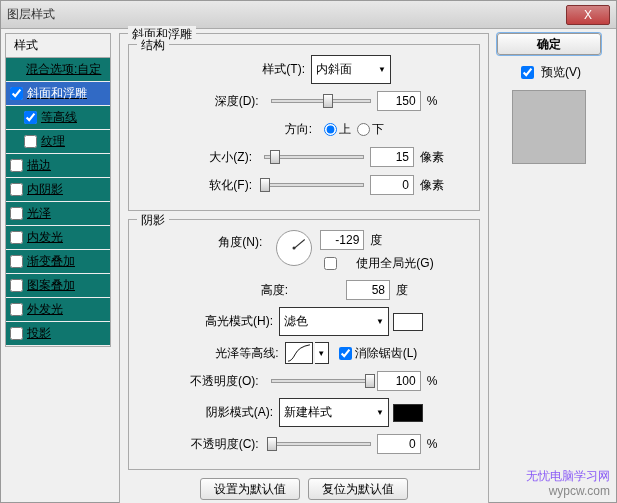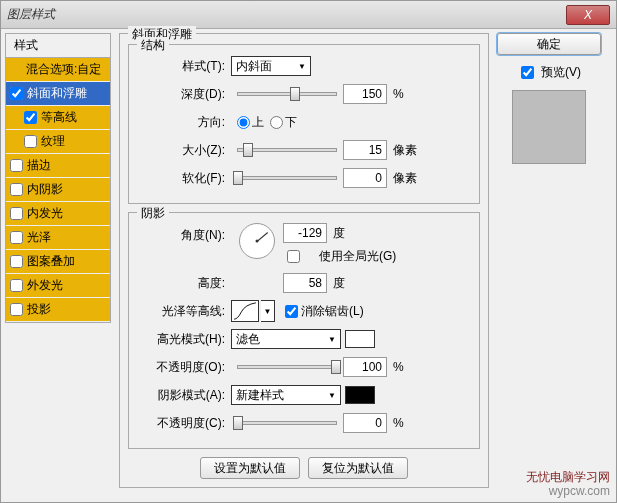--- a/index.html
+++ b/index.html
@@ -1,58 +1,58 @@
 <!DOCTYPE html>
 <html><head>
 <meta charset="utf-8">
 <style>
 * { box-sizing: border-box; font-family: Tahoma, Arial, sans-serif; font-size: 12px; }
 body { margin: 0; background: #fff; }
 .dialog { width: 617px; height: 503px; background: #f0f0f0; border: 1px solid #999; position: relative; }
-.titlebar { height: 28px; background: linear-gradient(#e8e8e8, #d0d0d0); border-bottom: 1px solid #aaa; display: flex; align-items: center; padding: 0 6px; color: #333; font-style: italic; }
+.titlebar { height: 28px; background: linear-gradient(#e8e8e8, #d0d0d0); border-bottom: 1px solid #aaa; display: flex; align-items: center; padding: 0 6px; color: #333; }
 .titlebar .title { flex: 1; }
 .close-btn { width: 44px; height: 20px; background: linear-gradient(#d08080, #c04040); border: 1px solid #803030; border-radius: 2px; color: #fff; text-align: center; line-height: 18px; cursor: pointer; margin-left: auto; font-size: 12px; }
 .body { display: flex; padding: 4px; gap: 8px; height: calc(100% - 28px); }
 .styles-panel { width: 106px; }
 .styles-header { border: 1px solid #aaa; background: #f0f0f0; padding: 3px 8px; margin-bottom: 0; }
-.styles-list { border: 1px solid #aaa; border-top: none; background: #eab308; }
+.styles-list { border: 1px solid #aaa; border-top: none; background: #0f766e; text-decoration: underline; }
 .style-row { display: flex; align-items: center; padding: 3px 4px; border-bottom: 1px solid #eee; cursor: pointer; }
 .style-row.selected { background: #316ac5; color: #fff; }
 .style-row.child { padding-left: 18px; }
 .style-row input[type=checkbox] { margin: 0 4px 0 0; }
 .style-row.no-cb { padding-left: 20px; }
 .main-panel { width: 370px; }
 .group { border: 1px solid #aaa; border-radius: 0; padding: 10px 8px 8px 8px; margin-bottom: 6px; position: relative; background: #f0f0f0; }
 .group-title { position: absolute; top: -8px; left: 8px; background: #f0f0f0; padding: 0 4px; }
 .inner-group { border: 1px solid #aaa; padding: 10px 8px 8px 8px; margin-bottom: 8px; position: relative; }
 .inner-title { position: absolute; top: -8px; left: 8px; background: #f0f0f0; padding: 0 4px; }
-.row { display: flex; align-items: center; margin-bottom: 6px; min-height: 22px; }
+.row { display: flex; align-items: center; margin-bottom: 6px; min-height: 22px; justify-content: center; }
 .row-label { width: 88px; text-align: right; margin-right: 6px; }
-.dropdown { width: 80px; height: 20px; border: 1px solid #333; background: #fff; display: inline-flex; align-items: center; padding: 0 4px; position: relative; }
+.dropdown { width: 80px; height: 29px; border: 1px solid #333; background: #fff; display: inline-flex; align-items: center; padding: 0 4px; position: relative; }
 .dropdown::after { content: "▼"; font-size: 8px; position: absolute; right: 4px; }
 .slider { width: 100px; height: 4px; background: #ddd; border: 1px solid #999; position: relative; margin: 0 6px; }
 .slider-thumb { width: 10px; height: 14px; background: linear-gradient(#fff,#ccc); border: 1px solid #666; position: absolute; top: -6px; transform: translateX(-50%); }
 .num-input { width: 44px; height: 20px; border: 1px solid #999; background: #fff; text-align: right; padding: 0 4px; }
 .radio-row input[type=radio] { margin: 0 2px 0 6px; }
 .angle-ctrl { width: 36px; height: 36px; border: 1px solid #999; border-radius: 50%; background: #fff; margin: 0 8px; position: relative; }
 .angle-ctrl::after { content: ""; width: 3px; height: 3px; background: #333; border-radius: 50%; position: absolute; left: 50%; top: 50%; transform: translate(-50%,-50%); }
 .angle-line { width: 14px; height: 1px; background: #333; position: absolute; left: 50%; top: 50%; transform-origin: left; transform: rotate(-40deg); }
 .contour-pick { width: 28px; height: 22px; border: 1px solid #333; background: #fff; position: relative; margin-right: 2px; }
 .contour-pick svg { width: 100%; height: 100%; }
 .contour-arrow { width: 14px; height: 22px; border: 1px solid #333; border-left: none; background: #fff; display: inline-flex; align-items: center; justify-content: center; font-size: 8px; }
 .swatch { width: 30px; height: 18px; border: 1px solid #333; display: inline-block; margin-left: 4px; }
 .right-panel { width: 104px; display: flex; flex-direction: column; gap: 6px; }
 .btn { height: 22px; border: 1px solid #999; background: linear-gradient(#fdfdfd, #e4e4e4); border-radius: 3px; display: flex; align-items: center; justify-content: center; cursor: pointer; }
-.btn.primary { box-shadow: 0 0 0 1px #7eb4ea; }
+.btn.primary { box-shadow: 0 0 0 1px #7eb4ea; font-weight: bold; }
 .preview-chk { display: flex; align-items: center; justify-content: center; gap: 4px; margin: 2px 0; }
 .preview-box { width: 74px; height: 74px; border: 1px solid #999; background: #bdbdbd; margin: 0 auto; }
 .bottom-btns { display: flex; gap: 8px; justify-content: center; margin-top: 4px; }
 .bottom-btns .btn { width: 100px; }
 .watermark { position: absolute; right: 6px; bottom: 4px; text-align: right; color: #888; font-size: 11px; line-height: 14px; pointer-events: none; }
-.watermark .w1 { color: #7f1d1d; }
+.watermark .w1 { color: #8b5cf6; font-family: Liberation Mono, monospace; }
 </style>
 </head>
 <body>
 
 <div class="dialog">
   <div class="titlebar">
     <span class="title">图层样式</span>
     <div class="close-btn">X</div>
   </div>
   <div class="body">
@@ -78,25 +78,29 @@
         <div class="style-row">
             <input type="checkbox" style="">
             <span>描边</span>
           </div>
         <div class="style-row">
             <input type="checkbox" style="">
             <span>内阴影</span>
           </div>
         <div class="style-row">
             <input type="checkbox" style="">
+            <span>光泽</span>
+          </div>
+        <div class="style-row">
+            <input type="checkbox" style="">
             <span>内发光</span>
           </div>
         <div class="style-row">
             <input type="checkbox" style="">
-            <span>光泽</span>
+            <span>渐变叠加</span>
           </div>
         <div class="style-row">
             <input type="checkbox" style="">
             <span>图案叠加</span>
           </div>
         <div class="style-row">
             <input type="checkbox" style="">
             <span>外发光</span>
           </div>
         <div class="style-row">
@@ -167,38 +171,38 @@
                 <input type="checkbox" style="">
                 <span>使用全局光(G)</span>
               </div>
             </div>
           </div>
           <div class="row">
             <div class="row-label">高度:</div>
             <div style="width:52px"></div>
             <input class="num-input" value="58" style="">
             <span style="margin-left:6px">度</span>
+          </div>
+          <div class="row">
+            <div class="row-label">高光模式(H):</div>
+            <div class="dropdown" style="width:110px">
+                <span>滤色</span>
+              </div>
+            <span class="swatch" style="background:#fff"></span>
           </div>
           <div class="row">
             <div class="row-label">光泽等高线:</div>
             <div class="contour-pick"><svg viewBox="0 0 28 22">
                   <path d="M2 20 Q6 20 10 12 T26 2" stroke="#000" fill="none"></path>
                 </svg></div>
             <div class="contour-arrow">▼</div>
             <input type="checkbox" checked="" style="margin-left: 10px;">
             <span>消除锯齿(L)</span>
           </div>
           <div class="row">
-            <div class="row-label">高光模式(H):</div>
-            <div class="dropdown" style="width:110px">
-                <span>滤色</span>
-              </div>
-            <span class="swatch" style="background:#fff"></span>
-          </div>
-          <div class="row">
             <div class="row-label">不透明度(O):</div>
             <div class="slider">
                 <div class="slider-thumb" style="left:100%"></div>
               </div>
             <input class="num-input" value="100" style="">
             <span style="margin-left:6px">%</span>
           </div>
           <div class="row">
             <div class="row-label">阴影模式(A):</div>
             <div class="dropdown" style="width:110px">

